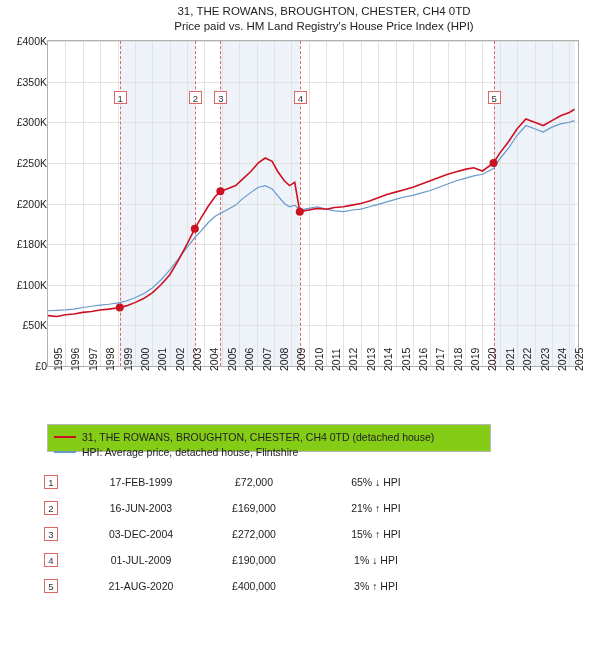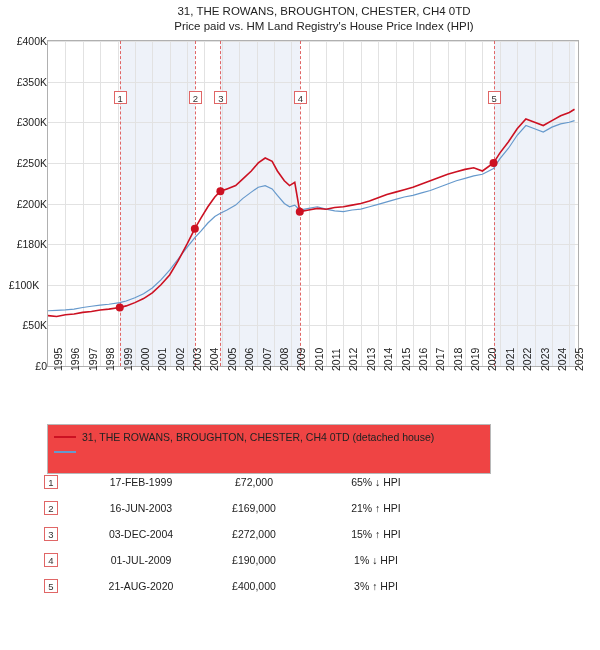--- a/index.html
+++ b/index.html
@@ -110,24 +110,24 @@
     text-align: center;
     box-sizing: border-box;
   }
 
   
   #legend {
     position: absolute;
     left: 47px;
     top: 424px;
     width: 444px;
-    height: 50px;
+    height: 28px;
     border: 1px solid #b8b8b8;
     box-sizing: border-box;
-    background: #ef4444;
+    background: #84cc16;
     padding: 4px 6px;
   }
   .legrow {
     display: flex;
     align-items: center;
     height: 14px;
     margin-top: 1px;
   }
   .swatch {
     width: 22px;
@@ -210,21 +210,21 @@
 <body>
 
 <div id="page">
 
   <div class="title" id="title1">31, THE ROWANS, BROUGHTON, CHESTER, CH4 0TD</div>
   <div class="title" id="title2">Price paid vs. HM Land Registry's House Price Index (HPI)</div>
 
   <div id="ylabels">
       <div class="ylab" style="top: 366px;">£0</div>
       <div class="ylab" style="top: 325.375px;">£50K</div>
-      <div class="ylab" style="top: 284.75px; text-align: center;">£100K</div>
+      <div class="ylab" style="top: 284.75px;">£100K</div>
       <div class="ylab" style="top: 244.125px;">£180K</div>
       <div class="ylab" style="top: 203.5px;">£200K</div>
       <div class="ylab" style="top: 162.875px;">£250K</div>
       <div class="ylab" style="top: 122.25px;">£300K</div>
       <div class="ylab" style="top: 81.625px;">£350K</div>
       <div class="ylab" style="top: 41px;">£400K</div>
     </div>
 
   <div id="plot">
     <div id="shades">
@@ -331,20 +331,21 @@
       <div class="xlab" style="left: 573.311px; top: 371px;">2025</div>
     </div>
 
   <div id="legend">
       <div class="legrow">
         <span class="swatch" style="border-top-color: rgb(204, 17, 34);"></span>
         <span class="legtext">31, THE ROWANS, BROUGHTON, CHESTER, CH4 0TD (detached house)</span>
       </div>
       <div class="legrow">
         <span class="swatch" style="border-top-color: rgb(102, 153, 204);"></span>
+        <span class="legtext">HPI: Average price, detached house, Flintshire</span>
       </div>
     </div>
 
   <div id="table">
       <div class="trow">
         <div class="tnum">1</div>
         <div class="tdate">17-FEB-1999</div>
         <div class="tprice">£72,000</div>
         <div class="tdelta">65% ↓ HPI</div>
       </div>

